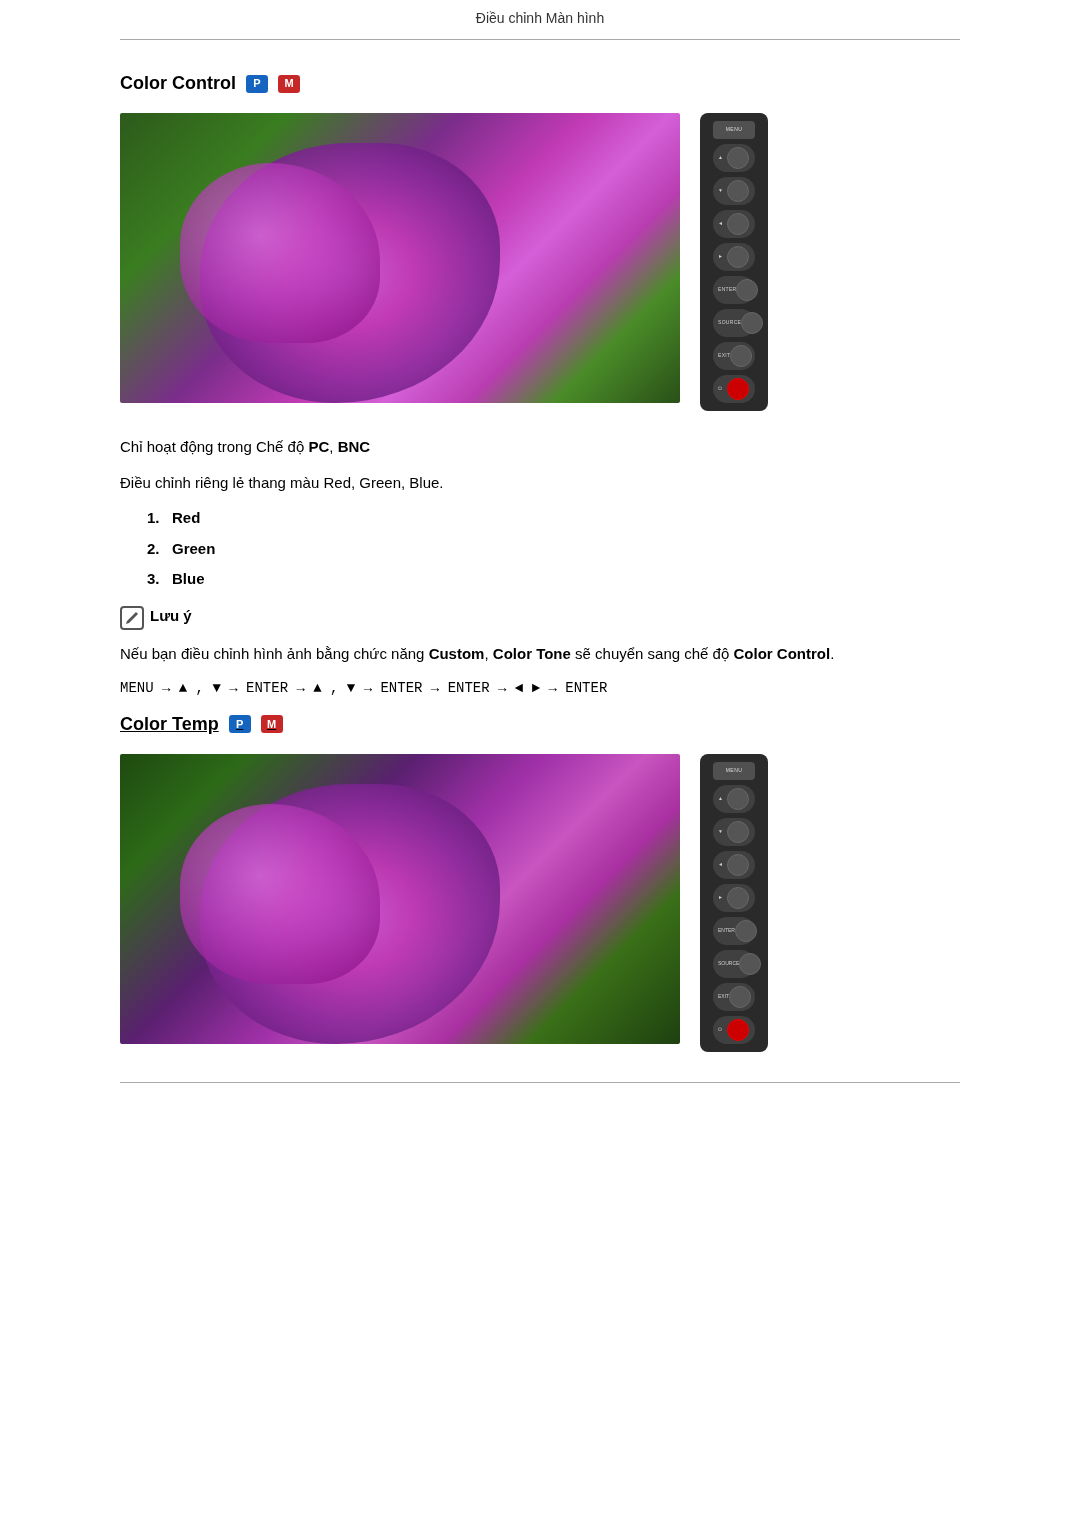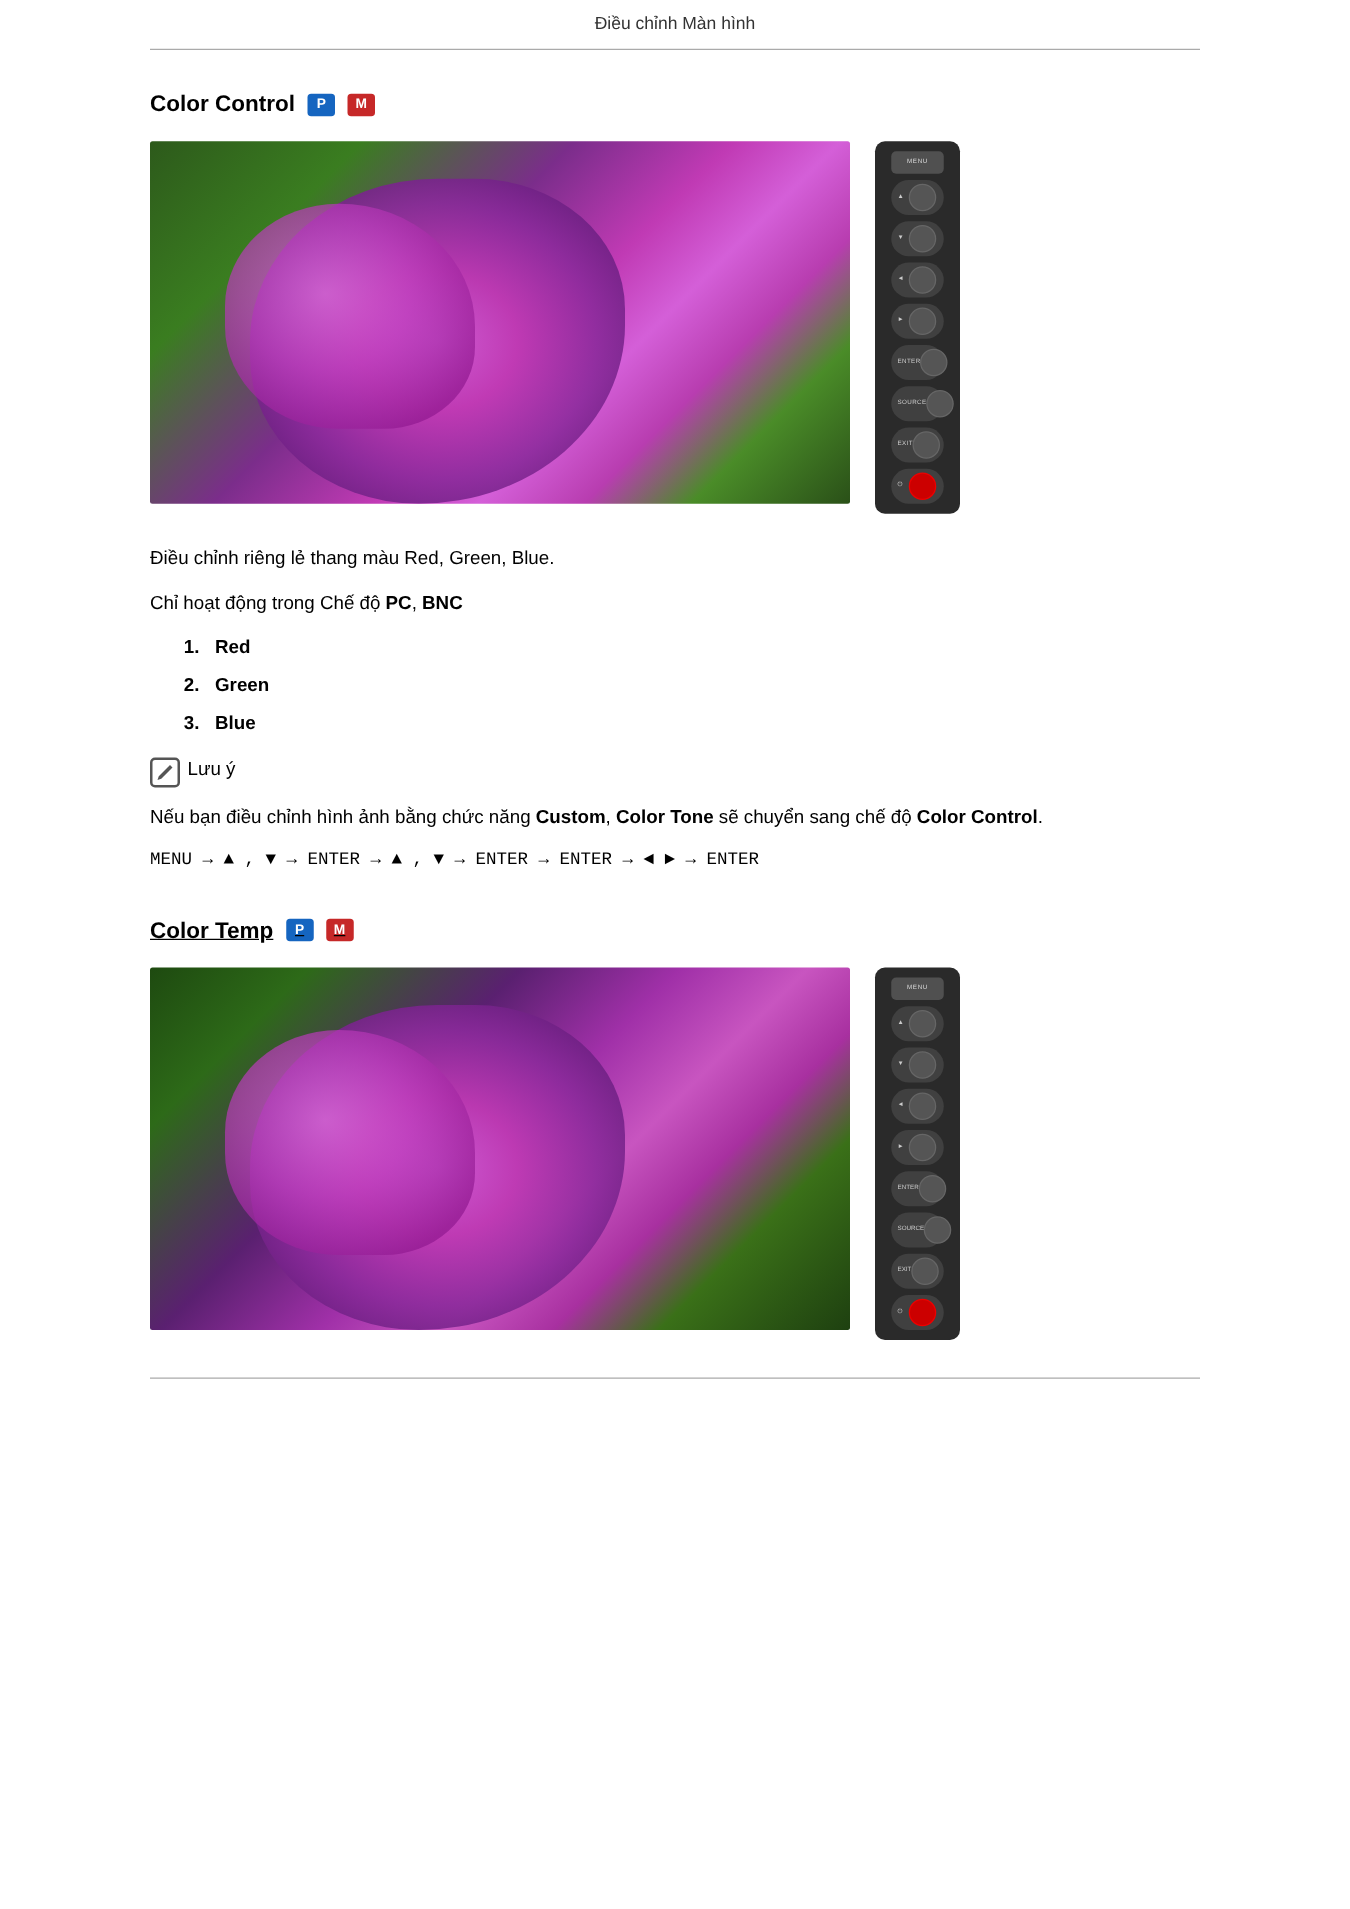--- a/index.html
+++ b/index.html
@@ -204,27 +204,27 @@
       display: flex;
       align-items: center;
       justify-content: center;
       flex-shrink: 0;
       margin-top: 1px;
       font-size: 13px;
     }
 
     .note-label {
       font-size: 15px;
-      font-weight: normal;
+      font-weight: bold;
     }
 
     .menu-path {
       font-size: 14px;
       font-family: 'Courier New', monospace;
-      margin: 10px 0 32px;
+      margin: 10px 0 12px;
     }
 
     .bottom-rule {
       border: none;
       border-top: 1px solid #aaa;
       margin-top: 30px;
     }
   </style>
 </head>
 <body>
@@ -278,24 +278,24 @@
         <div class="remote-btn-circle"></div>
       </div>
       <div class="remote-btn">
         <span class="remote-btn-label">⏻</span>
         <div class="remote-btn-circle" style="background:#c00;border-color:#e00;"></div>
       </div>
     </div>
   </div>
 
   <p class="body-text">
-    <span>Điều chỉnh riêng lẻ thang màu Red, Green, Blue.</span>
+    <span>Chỉ hoạt động trong Chế độ </span><strong> PC</strong>, <strong>BNC</strong>
   </p>
   <p class="body-text">
-    <span>Chỉ hoạt động trong Chế độ </span><strong> PC</strong>, <strong>BNC</strong>
+    <span>Điều chỉnh riêng lẻ thang màu Red, Green, Blue.</span>
   </p>
 
   <div class="list-item">
     <span>1. &nbsp;&nbsp;</span><span><strong>Red</strong></span>
   </div>
   <div class="list-item">
     <span>2. &nbsp;&nbsp;</span><span><strong>Green</strong></span>
   </div>
   <div class="list-item">
     <span>3. &nbsp;&nbsp;</span><span><strong>Blue</strong></span>

